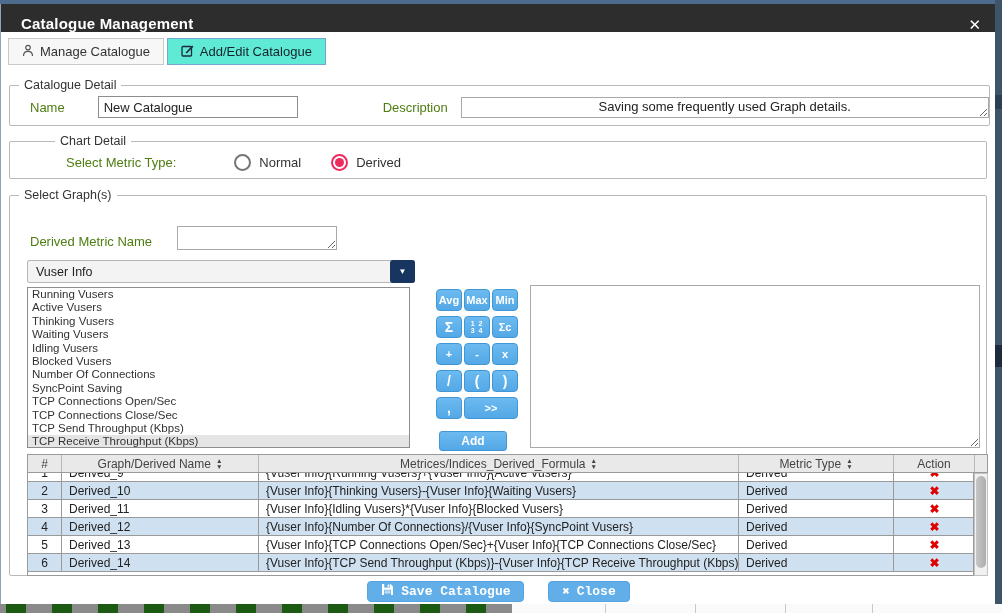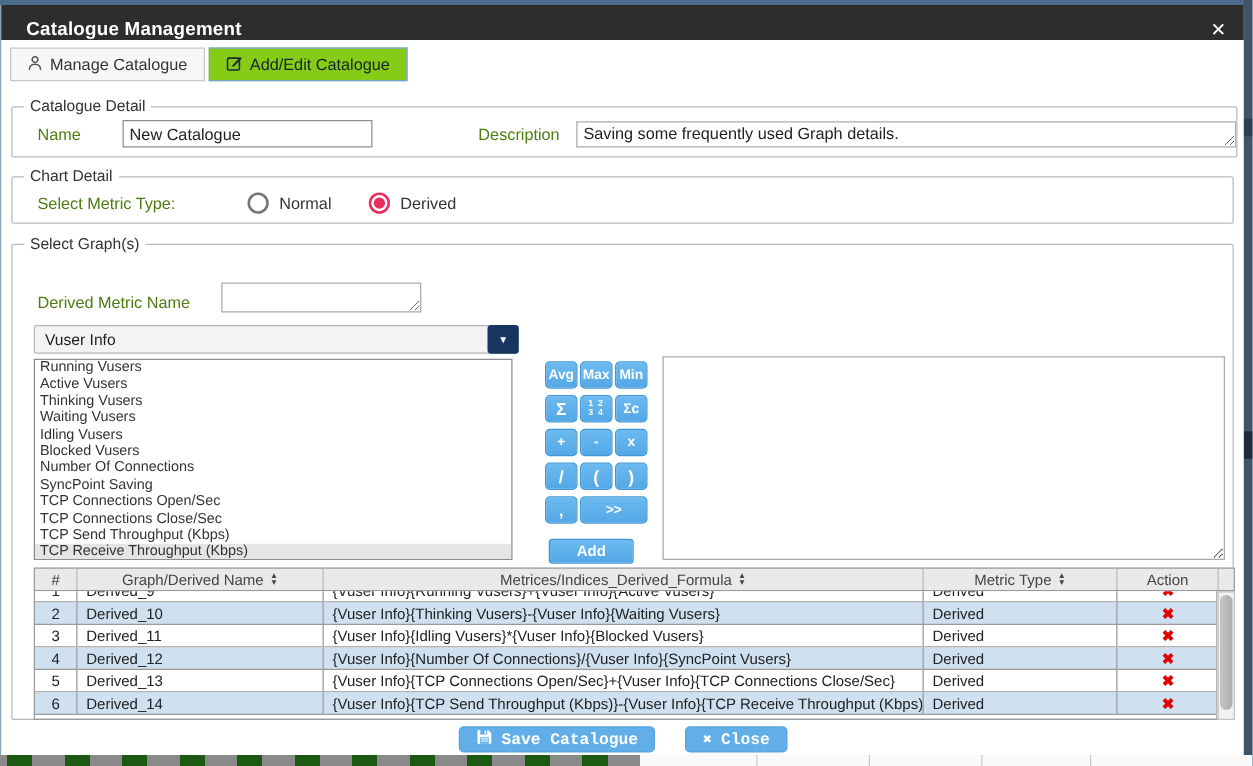--- a/index.html
+++ b/index.html
@@ -34,42 +34,42 @@
   .titlebar .title { font-size:15px; font-weight:bold; letter-spacing:.2px; }
   .titlebar .close { margin-left:auto; font-size:15px; cursor:pointer; line-height:1; }
 
   
   .tabs { display:flex; gap:3px; margin:6px 0 0 7px; }
   .tab {
     display:inline-flex; align-items:center; gap:6px;
     font-size:13px; padding:5px 13px; border:1px solid #c9c9c9;
     background:#f7f7f7; color:#333; cursor:pointer; height:27px;
   }
-  .tab.active { background:#84cc16; border-color:#75a6d1; color:#16222e;text-align:right; }
+  .tab.active { background:#5eead4; border-color:#75a6d1; color:#16222e;text-align:right; }
 
   
   fieldset {
     border:1px solid #b9b9b9; border-radius:2px;
     margin:8px 8px 0 8px; position:relative;
   }
   legend { font-size:12.5px; color:#333; margin-left:9px; padding:0 5px; }
   .fs-catalogue { height:48px; margin-top:13px; }
-  .fs-chart { height:45px; }
+  .fs-chart { height:45px;padding-left:36px; }
   .fs-graphs { height:388px; margin-top:9px; }
 
   .fs-catalogue .row { display:flex; align-items:center; padding:4px 0 0 20px; }
   .lbl { font-size:13px; color:#4d7c0f; }
   .name-input {
     margin-left:33px; width:200px; height:22px; border:1px solid #8d8d8d;
     font-family:inherit; font-size:13px; padding:0 5px; color:#222;
   }
   .desc-label { margin-left:85px; }
   .desc-area {
     margin-left:13px; width:528px; height:21px; border:1px solid #a9a9a9;
-    font-family:inherit; font-size:13px; padding:1px 5px; color:#222; resize:both; overflow:hidden;
+    font-family:inherit; font-size:13px; padding:1px 5px; color:#222; resize:both; overflow:hidden;text-align:center;
   }
 
   .fs-chart .row { display:flex; align-items:center; padding:6px 0 0 20px; }
   .radio { width:17px; height:17px; border-radius:50%; border:2px solid #757575; background:#fff;
            display:inline-flex; align-items:center; justify-content:center; cursor:pointer; }
   .radio.checked { border-color:#ee2b5e; }
   .radio.checked .dot { width:9px; height:9px; border-radius:50%; background:#ee2b5e; }
   .radio-lbl { font-size:13px; margin-left:8px; }
   .r1 { margin-left:58px; } .r2 { margin-left:30px; }
 

